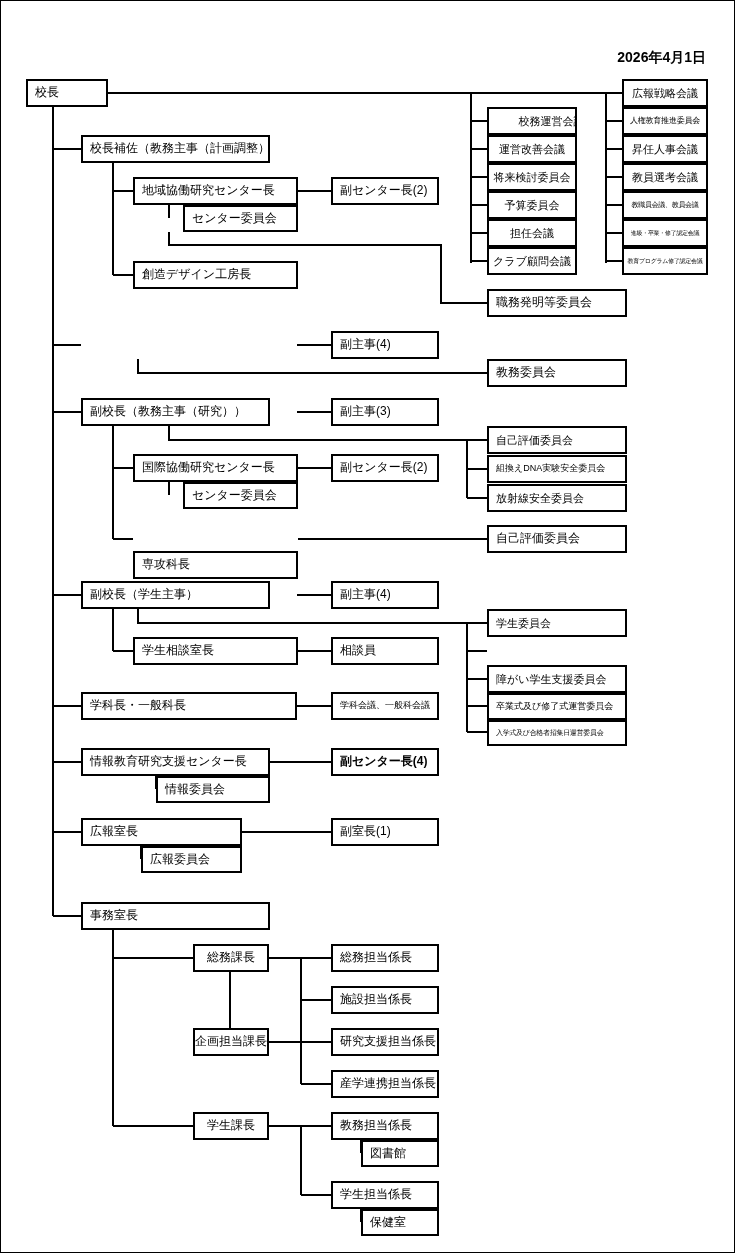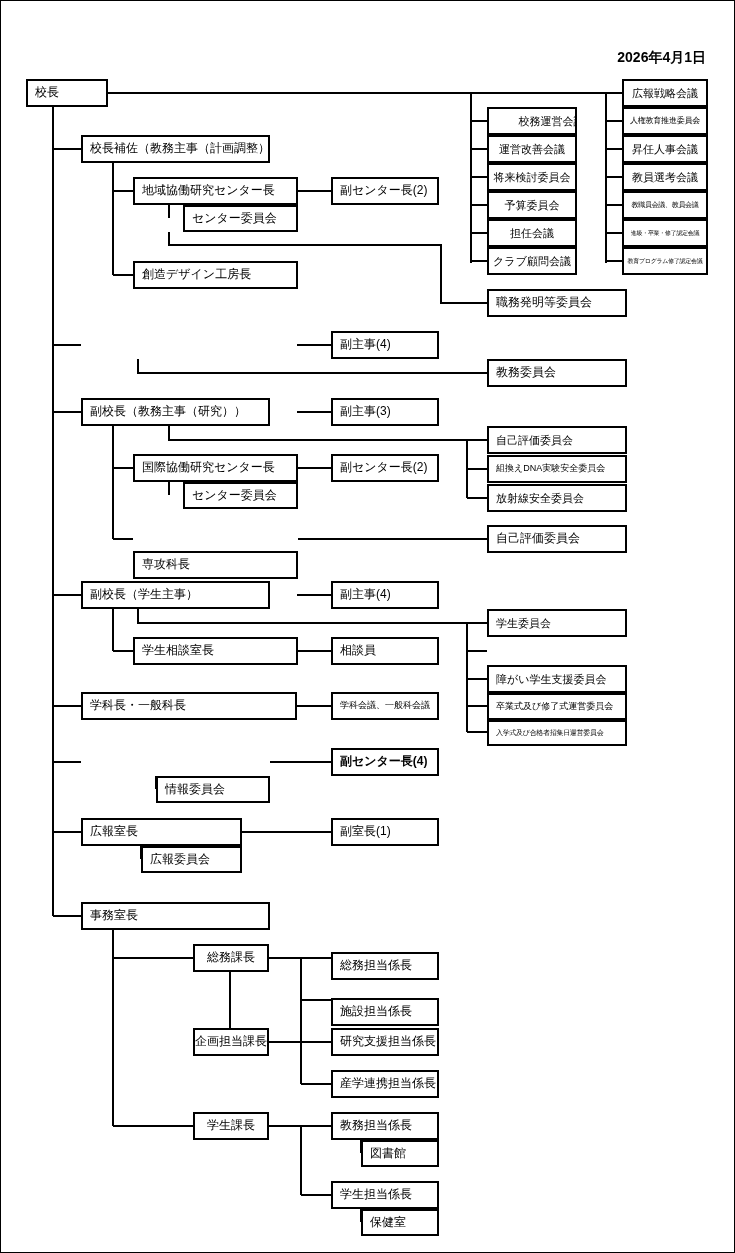--- a/index.html
+++ b/index.html
@@ -210,34 +210,35 @@
   <div class="node" style="left:330px; top:636px; width:108px; height:28px;">相談員</div>
 
   <div class="node fs11" style="left:486px; top:608px; width:140px; height:28px;">学生委員会</div>
   <div class="node fs11" style="left:486px; top:664px; width:140px; height:28px;">障がい学生支援委員会</div>
   <div class="node fs9" style="left:486px; top:692px; width:140px; height:27px;">卒業式及び修了式運営委員会</div>
   <div class="node fs7" style="left:486px; top:719px; width:140px; height:26px;">入学式及び合格者招集日運営委員会</div>
 
   <div class="node" style="left:80px;  top:691px; width:216px; height:28px;">学科長・一般科長</div>
   <div class="node c fs9" style="left:330px; top:691px; width:108px; height:28px;">学科会議、一般科会議</div>
 
+  <div class="node" style="left:80px;  top:747px; width:189px; height:28px;">情報教育研究支援センター長</div>
   <div class="node" style="left:330px; top:747px; width:108px; height:28px;font-weight:bold;">副センター長(4)</div>
   <div class="node" style="left:155px; top:775px; width:114px; height:27px;">情報委員会</div>
 
   <div class="node" style="left:80px;  top:817px; width:161px; height:28px;">広報室長</div>
   <div class="node" style="left:330px; top:817px; width:108px; height:28px;">副室長(1)</div>
   <div class="node" style="left:140px; top:845px; width:101px; height:27px;">広報委員会</div>
 
   <div class="node" style="left:80px;  top:901px; width:189px; height:28px;">事務室長</div>
   <div class="node c" style="left:192px; top:943px; width:76px;  height:28px;">総務課長</div>
   <div class="node c" style="left:192px; top:1027px; width:76px; height:28px;">企画担当課長</div>
   <div class="node c" style="left:192px; top:1111px; width:76px; height:28px;">学生課長</div>
 
-  <div class="node" style="left:330px; top:943px;  width:108px; height:28px;margin-top:8px;">総務担当係長</div>
-  <div class="node" style="left:330px; top:985px;  width:108px; height:28px;margin-top:12px;">施設担当係長</div>
+  <div class="node" style="left:330px; top:943px;  width:108px; height:28px;">総務担当係長</div>
+  <div class="node" style="left:330px; top:985px;  width:108px; height:28px;">施設担当係長</div>
   <div class="node" style="left:330px; top:1027px; width:108px; height:28px;">研究支援担当係長</div>
   <div class="node" style="left:330px; top:1069px; width:108px; height:28px;">産学連携担当係長</div>
   <div class="node" style="left:330px; top:1111px; width:108px; height:28px;">教務担当係長</div>
   <div class="node" style="left:360px; top:1139px; width:78px;  height:27px;">図書館</div>
   <div class="node" style="left:330px; top:1180px; width:108px; height:28px;">学生担当係長</div>
   <div class="node" style="left:360px; top:1208px; width:78px;  height:27px;">保健室</div>
 
   <div class="node c fs11" style="left:486px; top:106px; width:90px; height:28px;padding-left:42px;">校務運営会議</div>
   <div class="node c fs11" style="left:486px; top:134px; width:90px; height:28px;">運営改善会議</div>
   <div class="node c fs11" style="left:486px; top:162px; width:90px; height:28px;">将来検討委員会</div>

